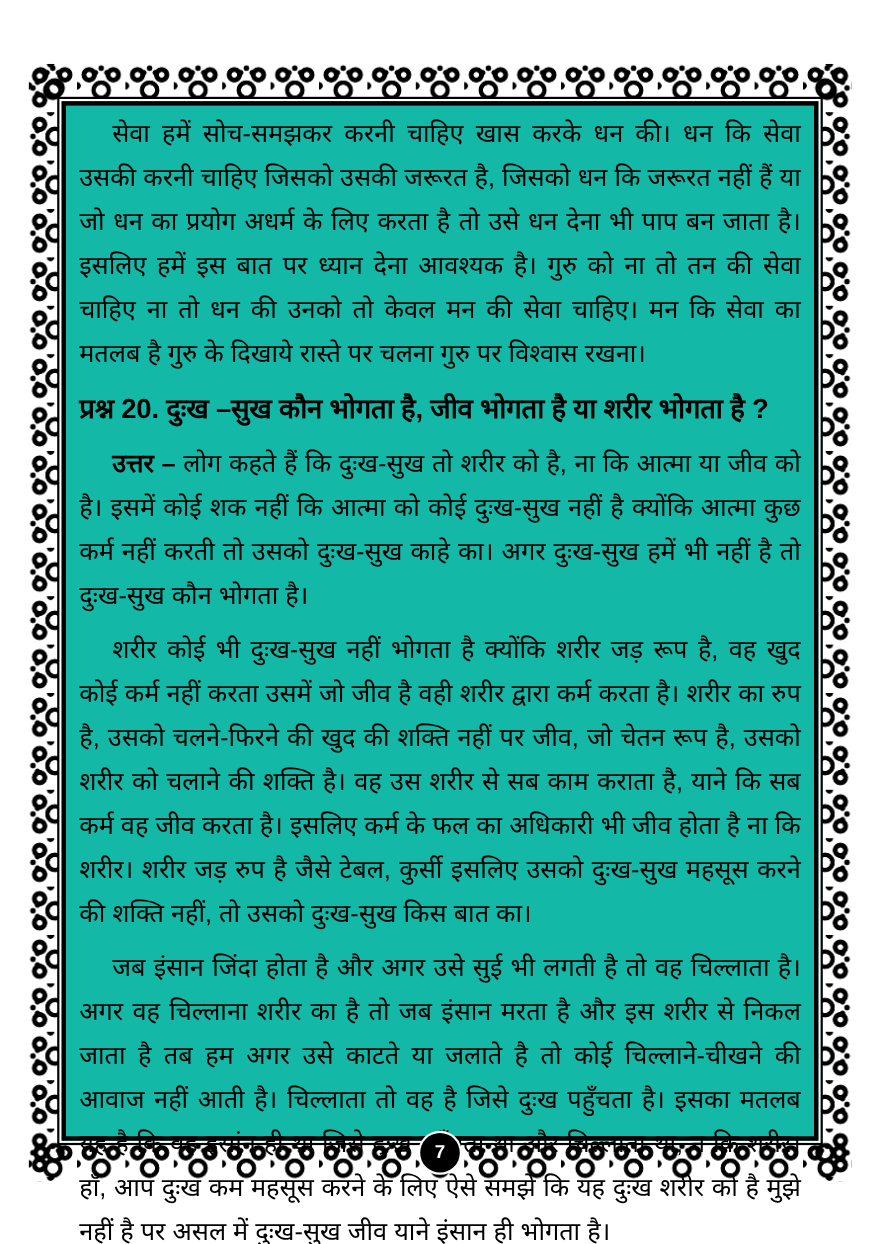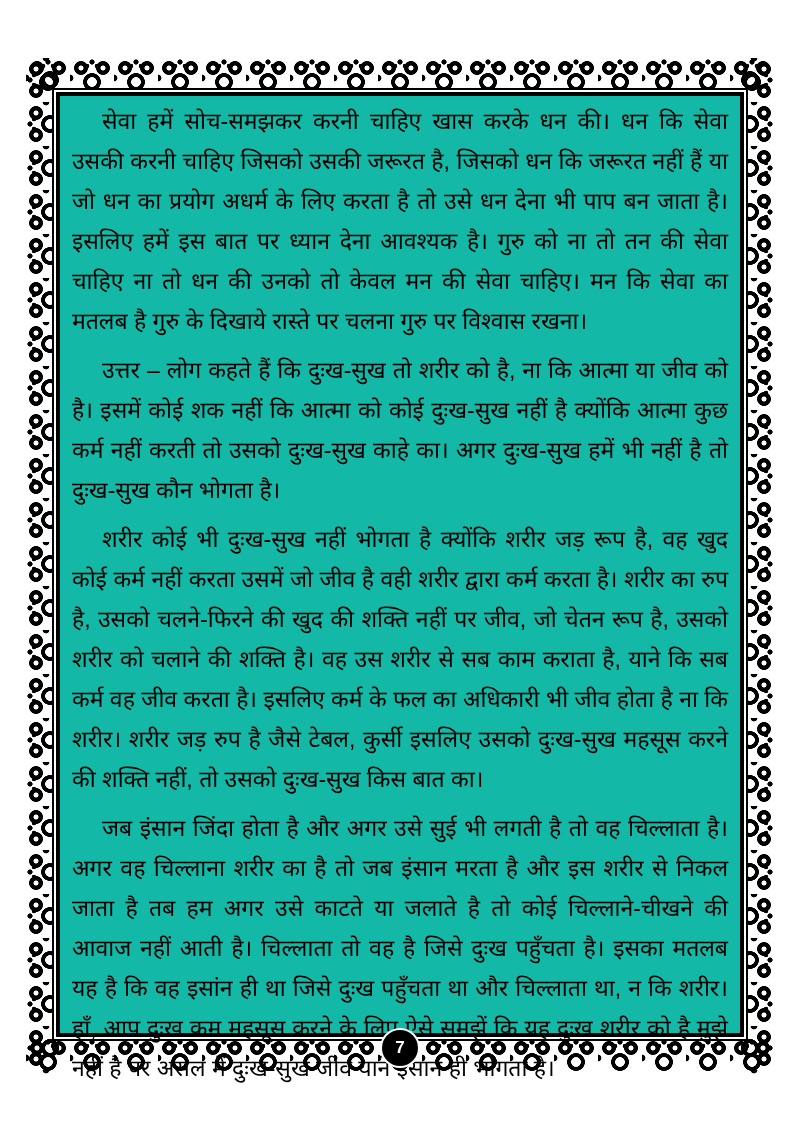--- a/index.html
+++ b/index.html
@@ -69,21 +69,21 @@
   }
   .indent{text-indent:30px;}
   .question{
     margin:4px 0 7px 0;
     font-size:25px;
     line-height:44px;
     font-weight:bold;
     text-align:left;
     letter-spacing:-0.2px;
   }
-  .answer-label{font-weight:normal;}
+  .answer-label{font-weight:bold;}
 
   
   .page-badge{
     position:absolute;left:382px;top:1030px;width:36px;height:36px;
     background:#000;border-radius:50%;
     box-shadow:0 0 0 2px #fff;
     color:#fff;font-size:17px;font-weight:bold;
     display:flex;align-items:center;justify-content:center;
     z-index:5;
   }
@@ -96,20 +96,21 @@
   <div class="orn orn-top"></div>
   <div class="orn orn-bottom"></div>
   <div class="orn-v orn-left"></div>
   <div class="orn-v orn-right"></div>
 
   <div class="frame">
     <div class="content">
 
       <p class="indent">सेवा हमें सोच-समझकर करनी चाहिए खास करके धन की। धन कि सेवा उसकी करनी चाहिए जिसको उसकी जरूरत है, जिसको धन कि जरूरत नहीं हैं या जो धन का प्रयोग अधर्म के लिए करता है तो उसे धन देना भी पाप बन जाता है। इसलिए हमें इस बात पर ध्यान देना आवश्यक है। गुरु को ना तो तन की सेवा चाहिए ना तो धन की उनको तो केवल मन की सेवा चाहिए। मन कि सेवा का मतलब है गुरु के दिखाये रास्ते पर चलना गुरु पर विश्वास रखना।</p>
 
+      <h2 class="question">प्रश्न 20. दुःख –सुख कौन भोगता है, जीव भोगता है या शरीर भोगता है ?</h2>
 
       <p class="indent"><span class="answer-label">उत्तर – </span><span>लोग कहते हैं कि दुःख-सुख तो शरीर को है, ना कि आत्मा या जीव को है।  इसमें कोई शक नहीं कि आत्मा को कोई दुःख-सुख नहीं है क्योंकि आत्मा कुछ कर्म नहीं करती तो उसको दुःख-सुख काहे का। अगर दुःख-सुख हमें भी नहीं है तो दुःख-सुख कौन भोगता है।</span></p>
 
       <p class="indent">शरीर कोई भी दुःख-सुख नहीं भोगता है क्योंकि शरीर जड़ रूप है, वह खुद कोई कर्म नहीं करता उसमें जो जीव है वही शरीर द्वारा कर्म करता है। शरीर का रुप है, उसको चलने-फिरने की खुद की शक्ति नहीं  पर जीव, जो चेतन रूप है, उसको शरीर को चलाने की शक्ति है। वह उस शरीर से सब काम कराता है, याने कि सब कर्म वह जीव करता है। इसलिए कर्म के फल का अधिकारी भी जीव होता है ना कि शरीर। शरीर जड़ रुप है जैसे टेबल, कुर्सी  इसलिए उसको दुःख-सुख महसूस करने की शक्ति नहीं, तो उसको दुःख-सुख किस बात का।</p>
 
       <p class="indent">जब इंसान जिंदा होता है और अगर उसे सुई भी लगती है तो वह चिल्लाता  है। अगर वह चिल्लाना शरीर का है तो जब इंसान मरता है और इस शरीर से निकल जाता है तब हम अगर उसे काटते या जलाते है तो कोई चिल्लाने-चीखने की आवाज नहीं आती है। चिल्लाता तो वह है जिसे दुःख पहुँचता है। इसका मतलब यह है कि वह इसांन ही था जिसे दुःख पहुँचता था और चिल्लाता था, न कि शरीर। हाँ, आप दुःख कम महसूस करने के लिए ऐसे समझें कि यह दुःख शरीर को है मुझे नहीं है पर असल में दुःख-सुख जीव याने इंसान ही भोगता है।</p>
 
     </div>
   </div>
 

